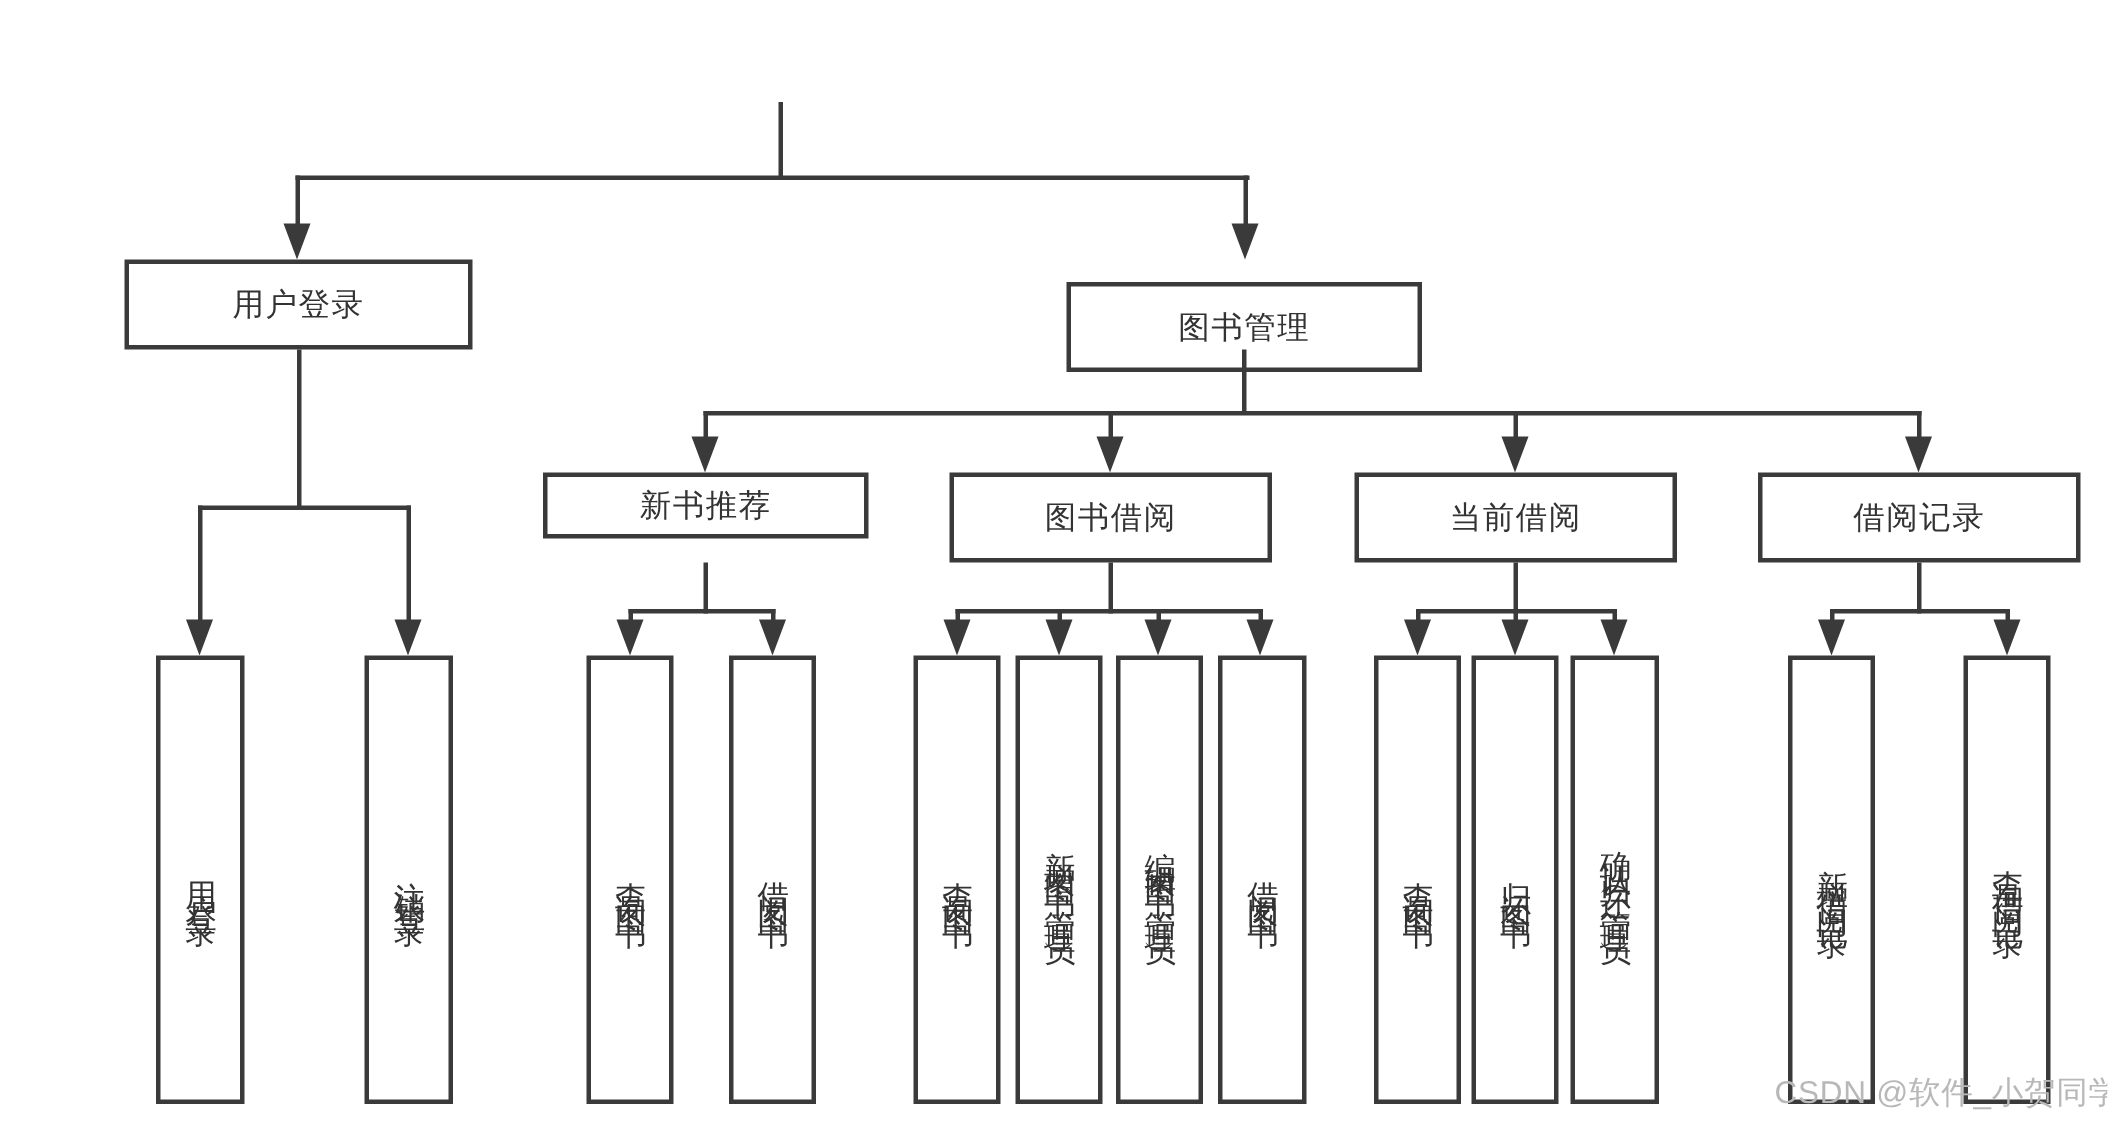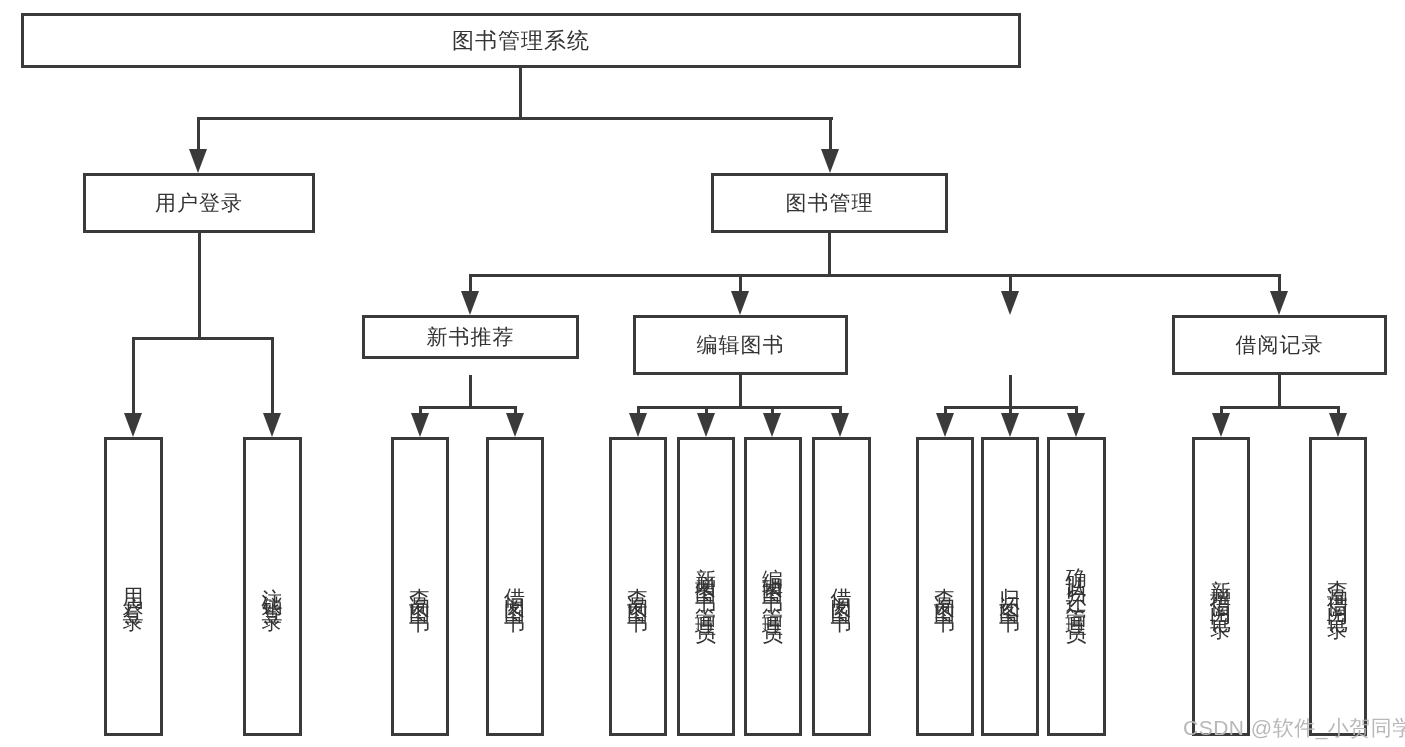--- a/index.html
+++ b/index.html
@@ -62,35 +62,32 @@
     z-index:10;
     letter-spacing:0.5px;
     white-space:nowrap;
   }
 </style>
 </head>
 <body>
 
 <div class="canvas">
 
-  <div class="box root-box" style="left:21px;top:13px;width:1000px;height:55px;">
-    <span>图书管理系统</span>
-  </div>
 
   <div class="vline" style="left:519px;top:68px;height:51px;"></div>
   <div class="hline" style="left:197px;top:117px;width:636px;"></div>
   <div class="vline" style="left:197px;top:117px;height:34px;"></div>
   <div class="arrow" style="left:189px;top:149px;"></div>
   <div class="vline" style="left:829px;top:117px;height:34px;"></div>
   <div class="arrow" style="left:821px;top:149px;"></div>
 
   <div class="box" style="left:83px;top:173px;width:232px;height:60px;">
     <span>用户登录</span>
   </div>
-  <div class="box" style="left:711px;top:173px;width:237px;height:60px;">
+  <div class="box" style="left:711px;top:188px;width:237px;height:60px;">
     <span>图书管理</span>
   </div>
 
   <div class="vline" style="left:198px;top:233px;height:106px;"></div>
   <div class="hline" style="left:132px;top:337px;width:142px;"></div>
   <div class="vline" style="left:132px;top:337px;height:78px;"></div>
   <div class="arrow" style="left:124px;top:413px;"></div>
   <div class="vline" style="left:271px;top:337px;height:78px;"></div>
   <div class="arrow" style="left:263px;top:413px;"></div>
 
@@ -102,21 +99,24 @@
   <div class="arrow" style="left:731px;top:291px;"></div>
   <div class="vline" style="left:1009px;top:274px;height:20px;"></div>
   <div class="arrow" style="left:1001px;top:291px;"></div>
   <div class="vline" style="left:1278px;top:274px;height:20px;"></div>
   <div class="arrow" style="left:1270px;top:291px;"></div>
 
   <div class="box" style="left:362px;top:315px;width:217px;height:44px;">
     <span>新书推荐</span>
   </div>
   <div class="box" style="left:633px;top:315px;width:215px;height:60px;">
-    <span>编辑图书</span>
+    <span>图书借阅</span>
+  </div>
+  <div class="box" style="left:903px;top:315px;width:215px;height:60px;">
+    <span>当前借阅</span>
   </div>
   <div class="box" style="left:1172px;top:315px;width:215px;height:60px;">
     <span>借阅记录</span>
   </div>
 
   <div class="vline" style="left:469px;top:375px;height:34px;"></div>
   <div class="hline" style="left:419px;top:406px;width:98px;"></div>
   <div class="vline" style="left:419px;top:406px;height:12px;"></div>
   <div class="arrow" style="left:411px;top:413px;"></div>
   <div class="vline" style="left:514px;top:406px;height:12px;"></div>

